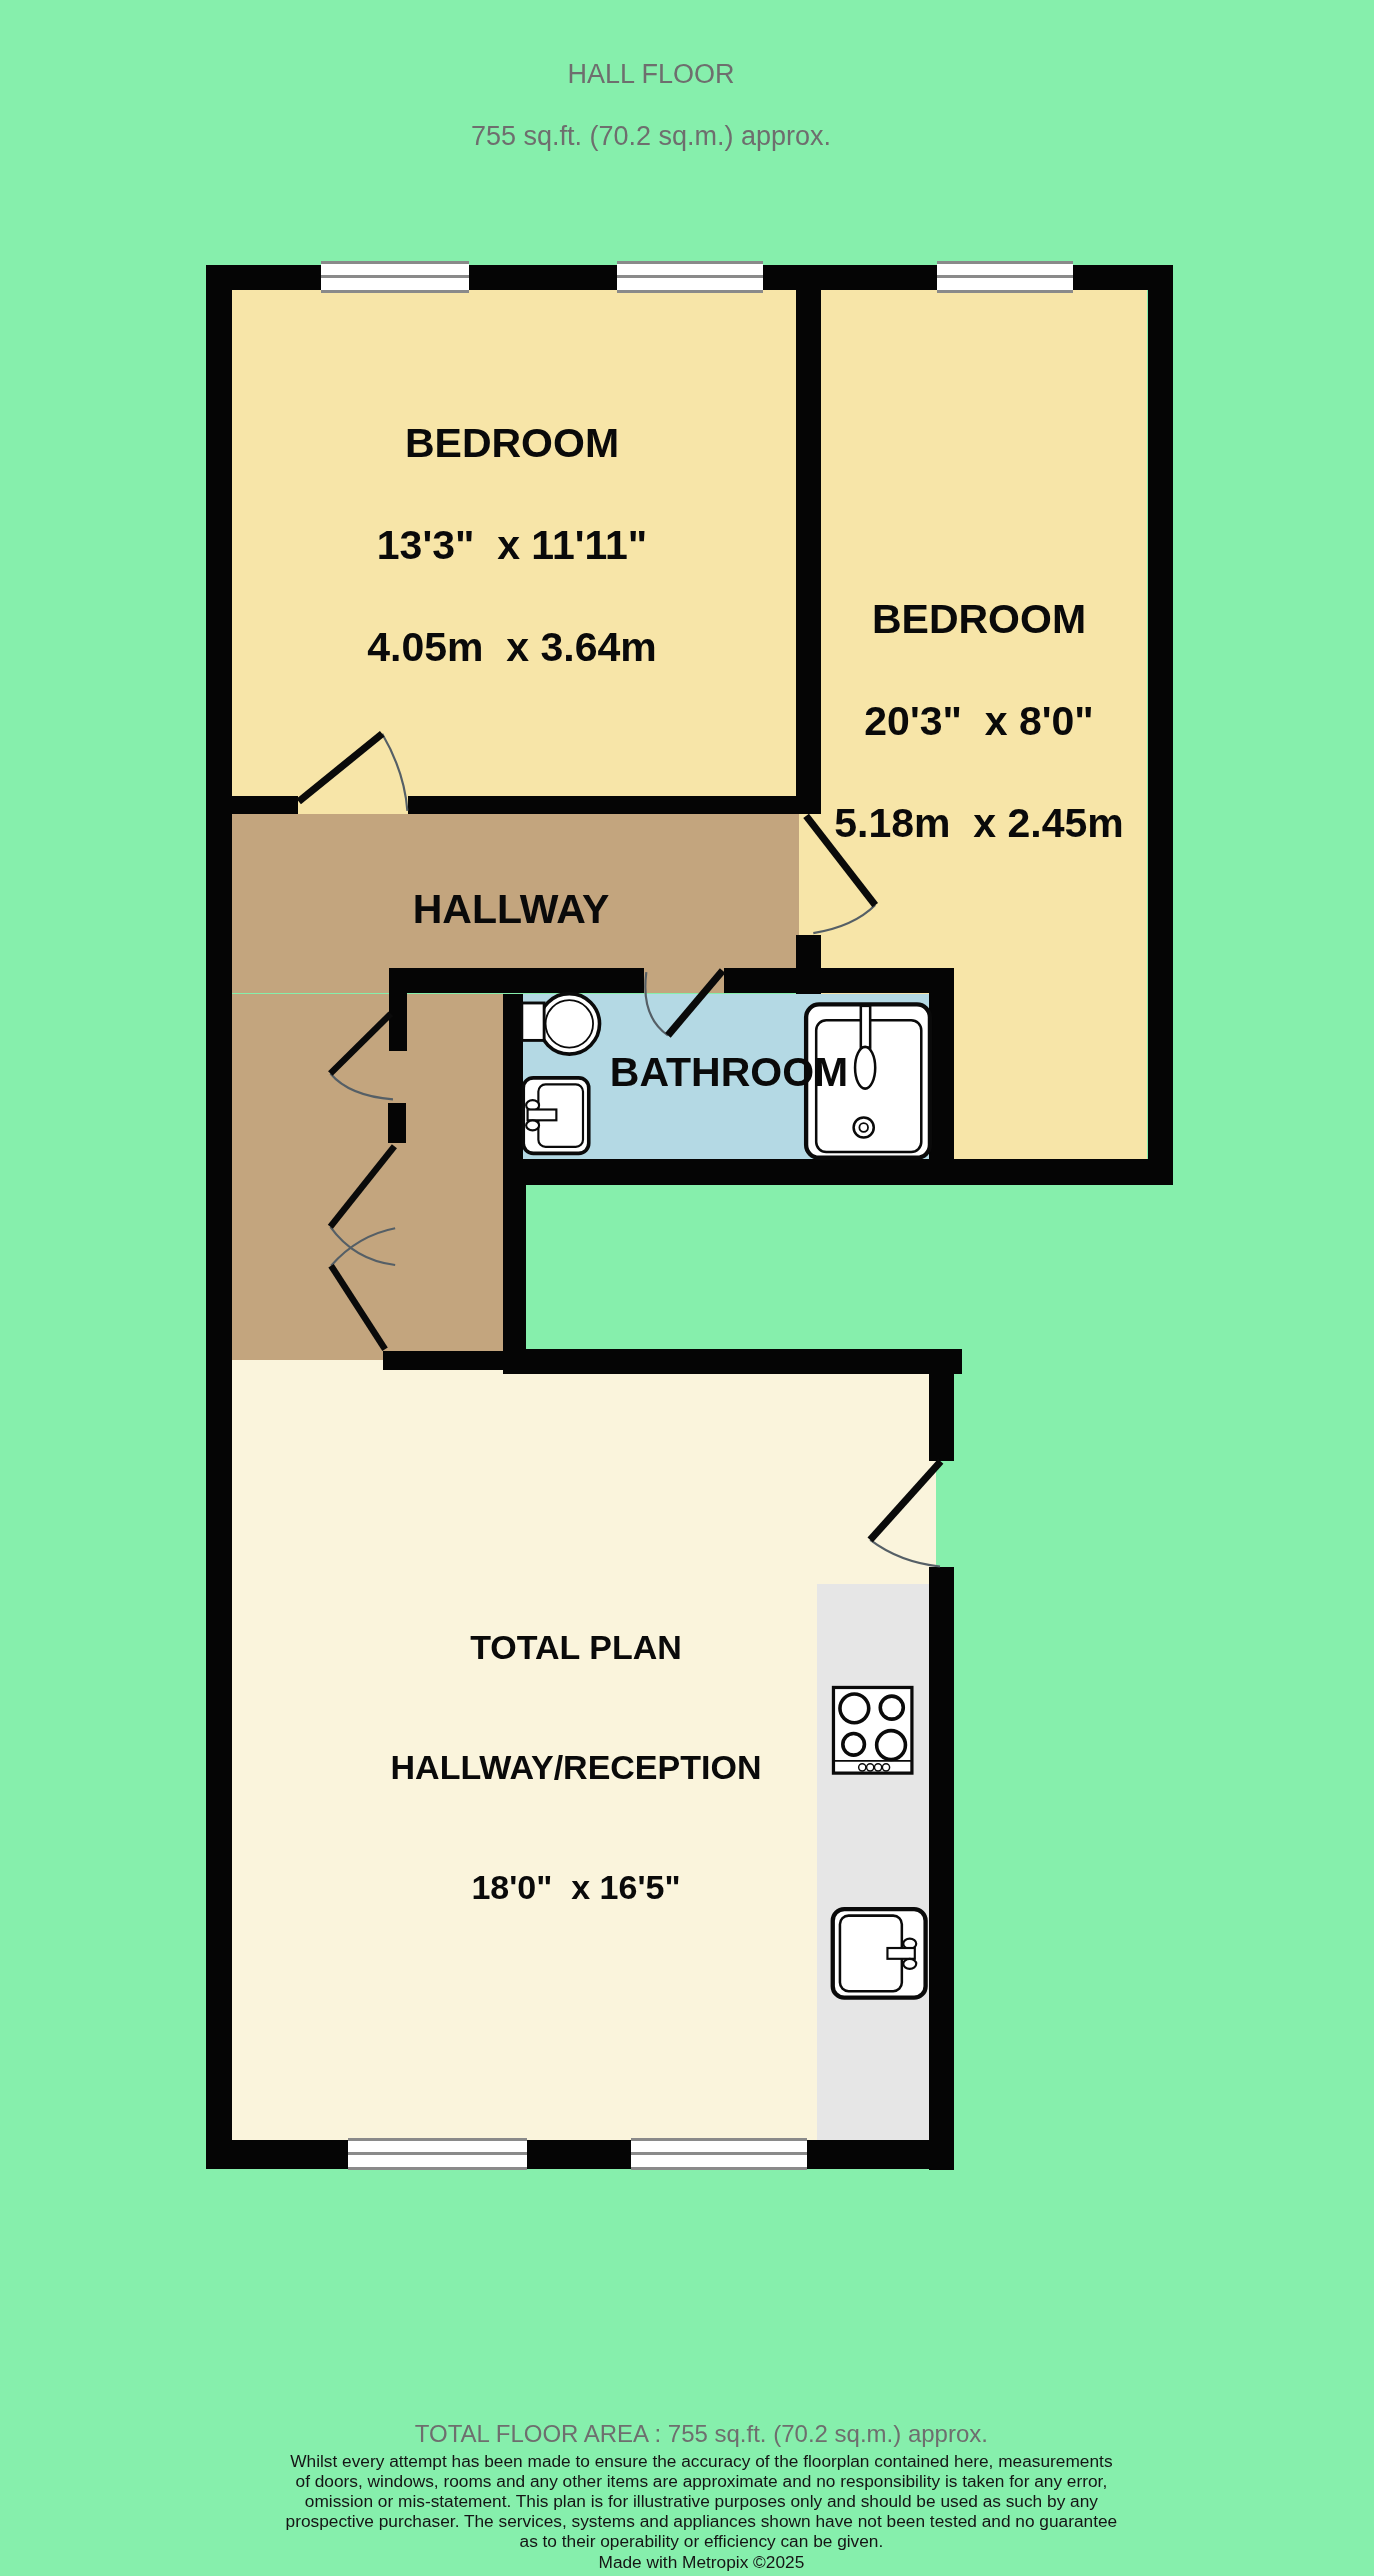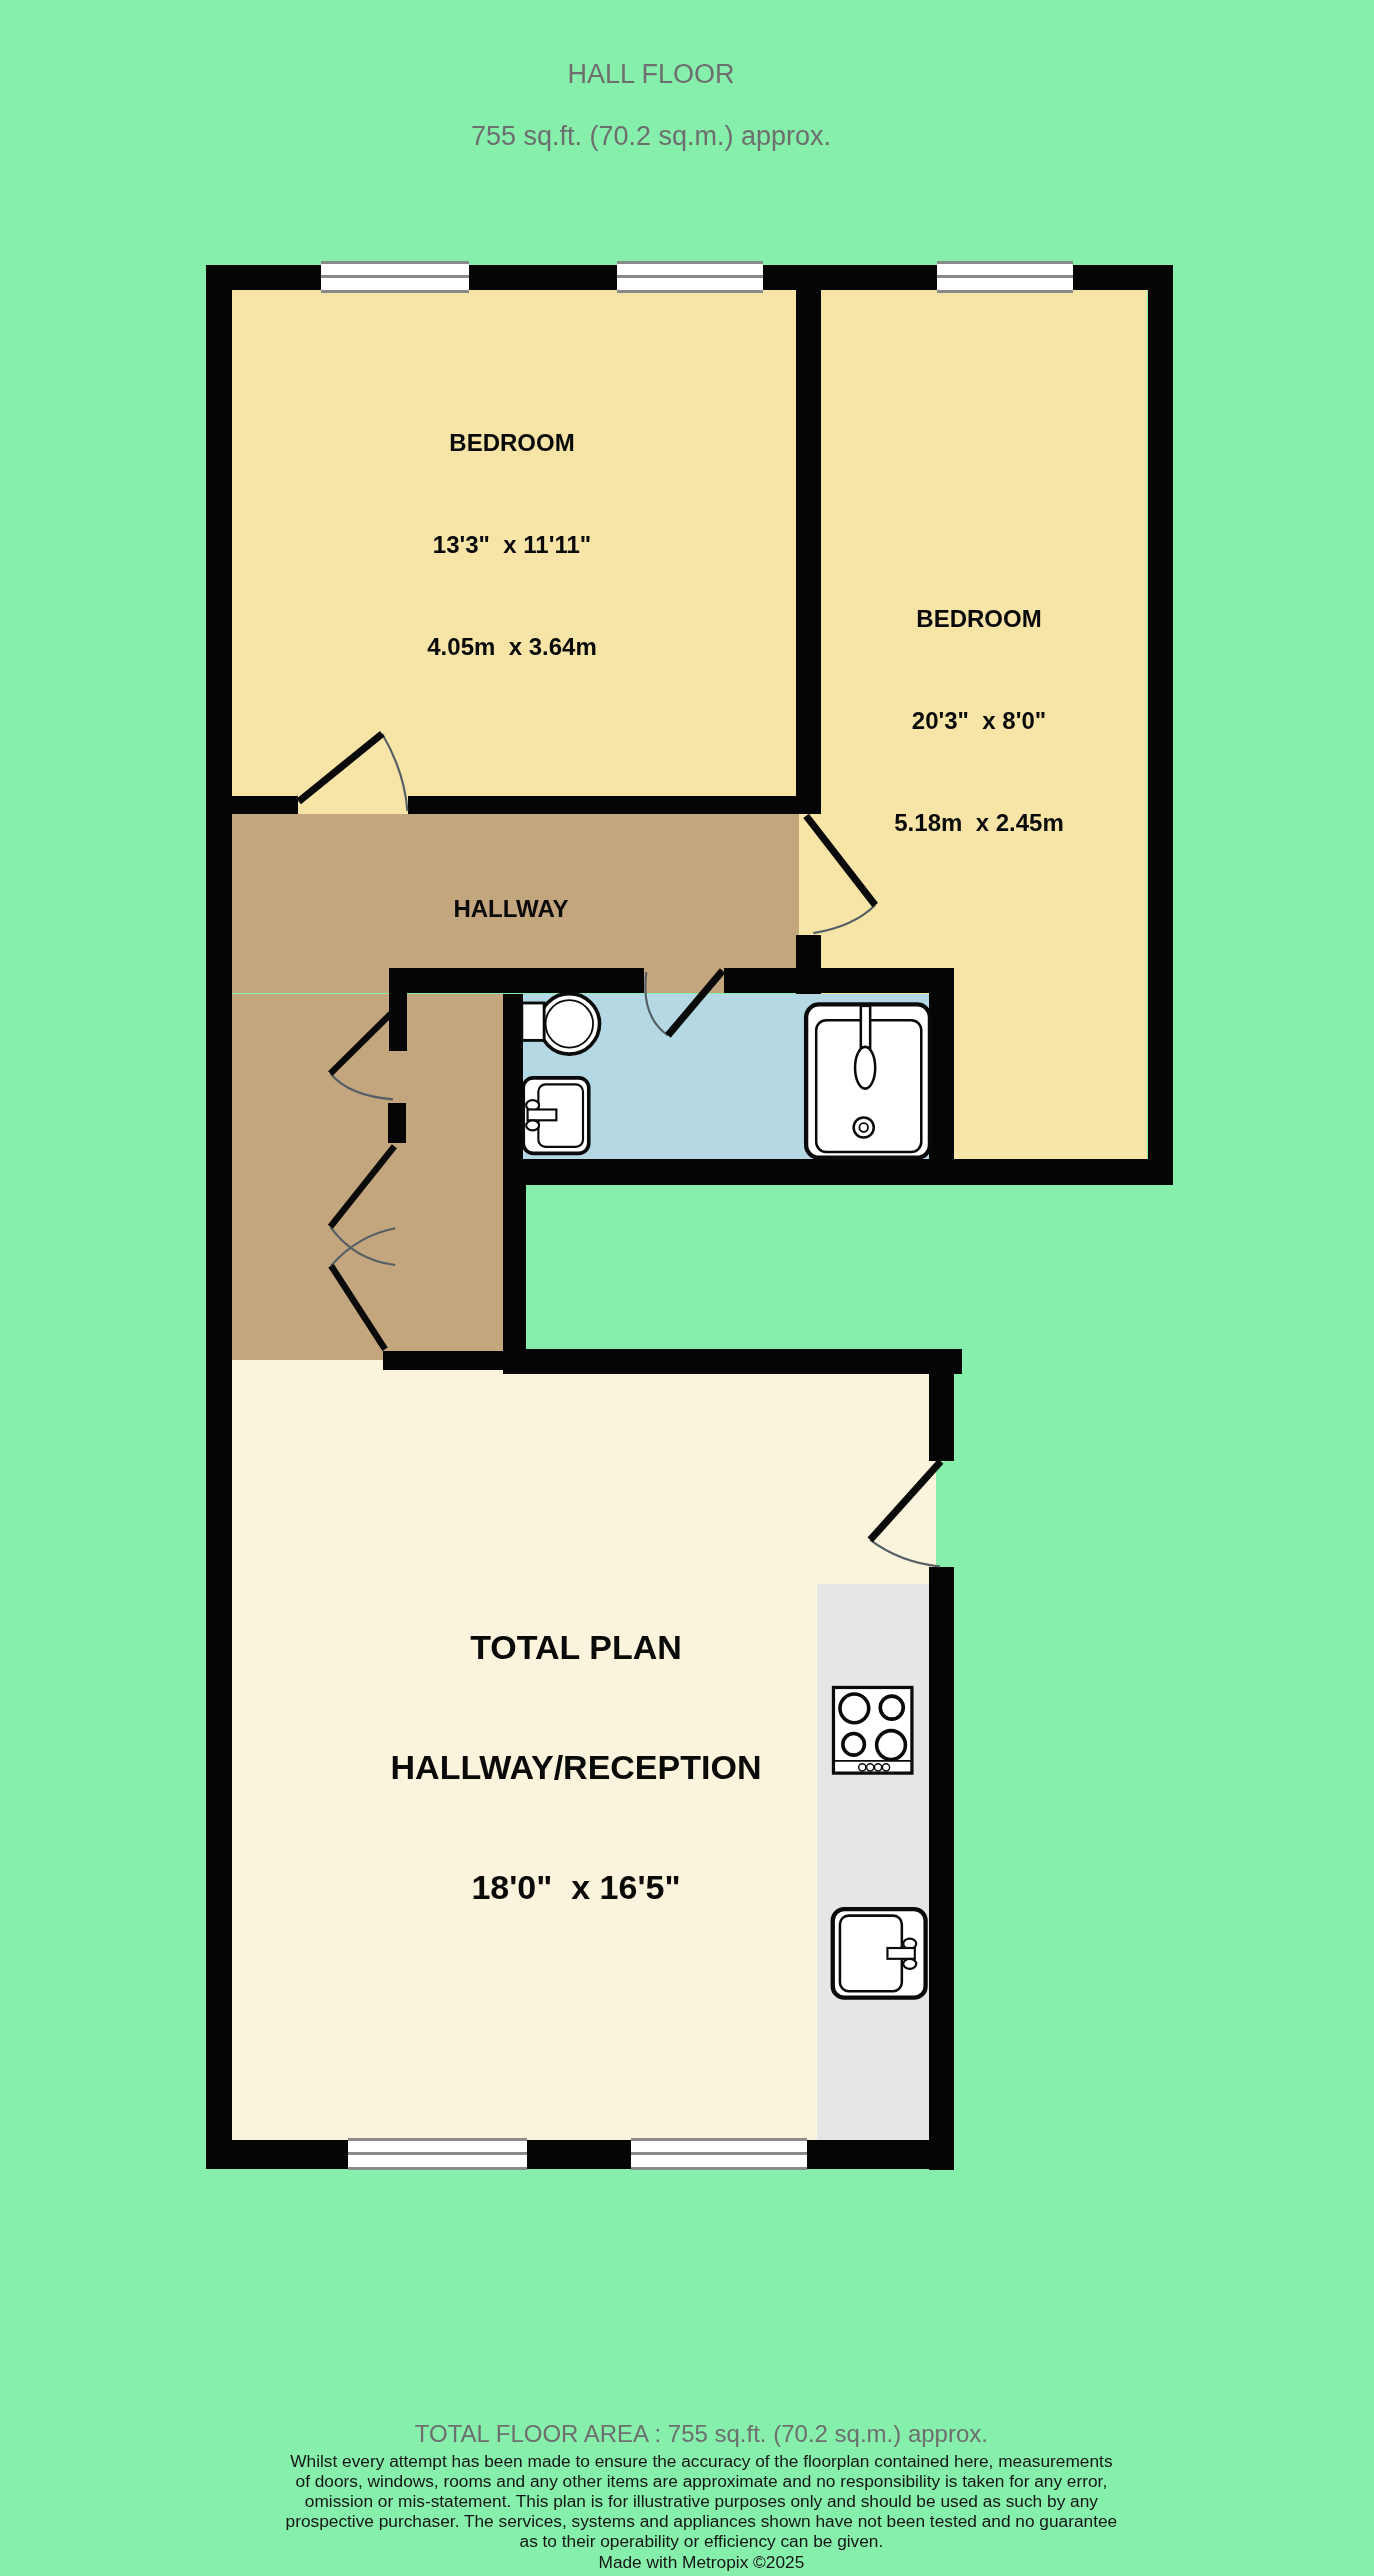--- a/index.html
+++ b/index.html
@@ -4,21 +4,21 @@
 <style>
   html,body{margin:0;padding:0;background:#fff;}
   #plan-page{position:relative;width:1374px;height:2576px;background:#86efac;overflow:hidden;
     font-family:"Liberation Sans",sans-serif;}
   .fill{position:absolute;}
   .wall{position:absolute;background:#050505;}
   .win{position:absolute;height:32px;
     background:linear-gradient(#8a8a8a 0px,#8a8a8a 2.9px,#ffffff 2.9px,#ffffff 14.4px,#8a8a8a 14.4px,#8a8a8a 17.3px,#ffffff 17.3px,#ffffff 29px,#8a8a8a 29px,#8a8a8a 32px);}
   .label{position:absolute;transform:translate(-50%,-50%);text-align:center;font-weight:bold;
     color:#0a0a0a;white-space:pre;}
-  .room-label{font-size:24px;line-height:34px;}
+  .room-label{font-size:41px;line-height:34px;}
   .open-label{font-size:34px;line-height:40px;}
   .title{position:absolute;left:-36px;width:100%;text-align:center;color:#6e6e6e;
     font-size:27px;line-height:31px;white-space:pre-line;}
   .total{position:absolute;left:14.4px;width:100%;text-align:center;color:#6e6e6e;font-size:24px;}
   .disclaimer{position:absolute;left:14.4px;width:100%;text-align:center;color:#151515;
     font-size:17.3px;line-height:20px;}
   .credit{position:absolute;left:14.4px;width:100%;text-align:center;color:#151515;font-size:17.3px;}
   svg{position:absolute;left:0;top:0;}
 </style>
 </head>
@@ -146,20 +146,23 @@
     <div>4.05m  x 3.64m</div>
   </div>
   <div class="label room-label" style="left:979px;top:721px;">
     <div>BEDROOM</div>
     <div>20'3"  x 8'0"</div>
     <div>5.18m  x 2.45m</div>
   </div>
   <div class="label room-label" style="left:511px;top:909px;">
     <div>HALLWAY</div>
   </div>
+  <div class="label room-label" style="left:729px;top:1072px;">
+    <div>BATHROOM</div>
+  </div>
   <div class="label open-label" style="left:576px;top:1767px;">
     <div>TOTAL PLAN</div>
     <div>HALLWAY/RECEPTION</div>
     <div>18'0"  x 16'5"</div>
   </div>
 
   <div class="total" style="top:2420px;">TOTAL FLOOR AREA : 755 sq.ft. (70.2 sq.m.) approx.</div>
   <div class="disclaimer" style="top:2451px;">
     <div>Whilst every attempt has been made to ensure the accuracy of the floorplan contained here, measurements</div>
     <div>of doors, windows, rooms and any other items are approximate and no responsibility is taken for any error,</div>

